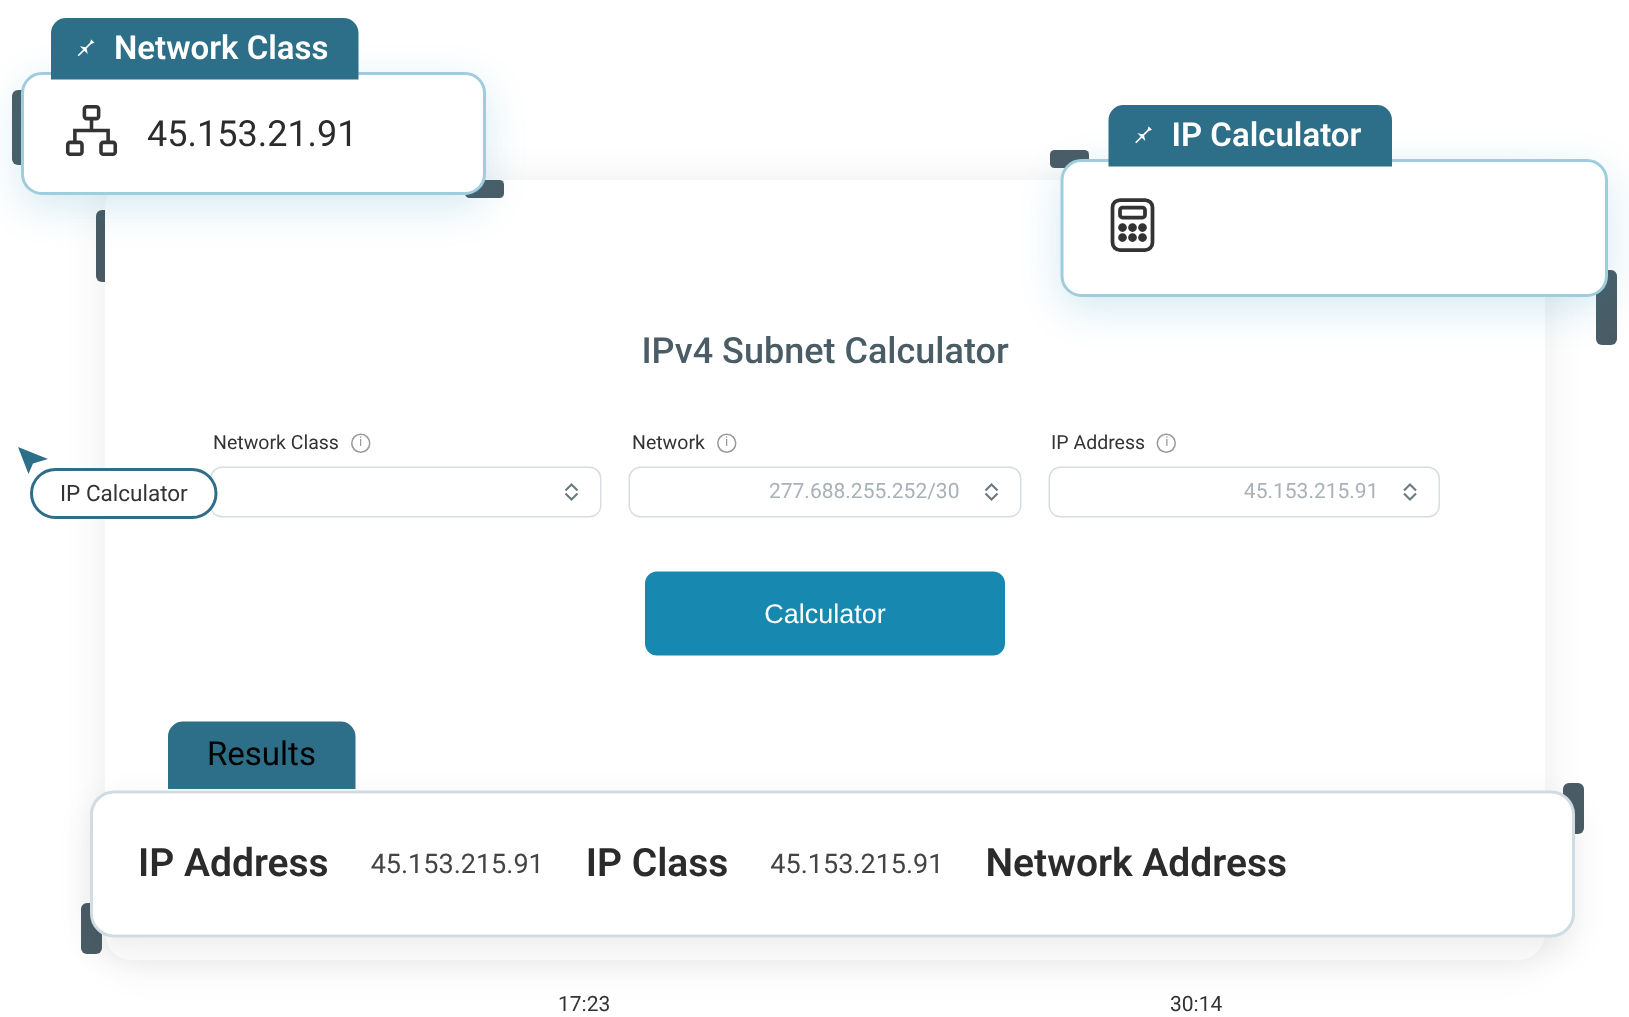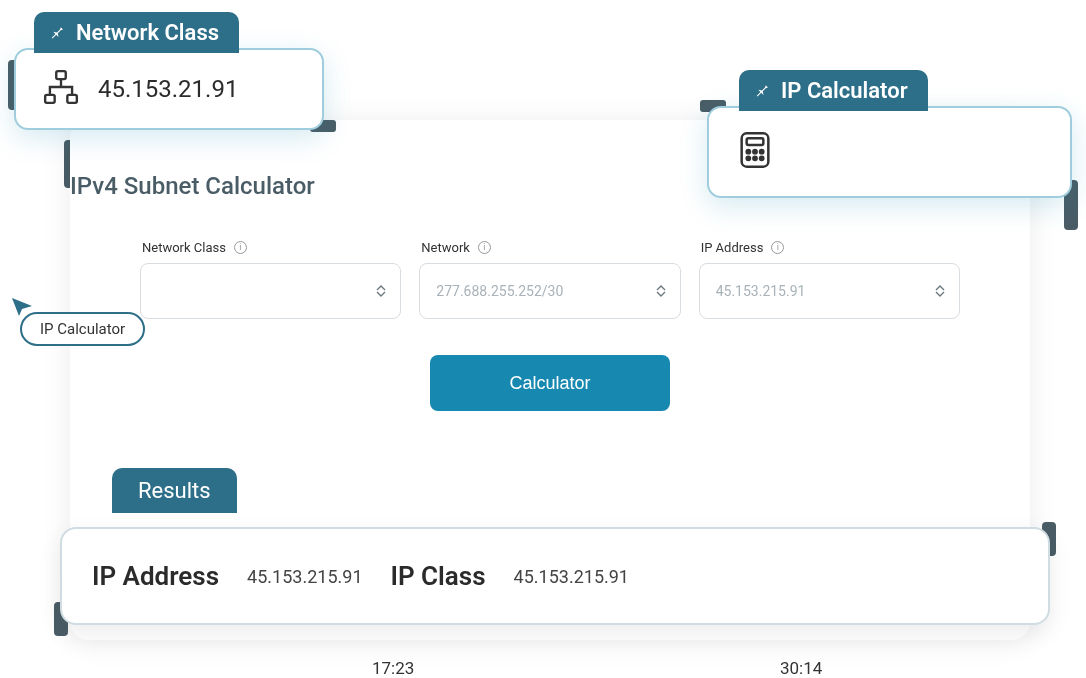--- a/index.html
+++ b/index.html
@@ -18,25 +18,25 @@
   left: 70px;
   top: 120px;
   width: 960px;
   height: 520px;
   background: #fff;
   border-radius: 18px;
   box-shadow: 0 2px 30px rgba(0,0,0,0.08);
 }
 
 .main-title {
-  text-align: left;
+  text-align: center;
   font-size: 24px;
   font-weight: 500;
   color: #4a5d66;
-  margin-top: 52px;
+  margin-top: 100px;
   margin-bottom: 40px;
 }
 
 .fields-row {
   display: flex;
   justify-content: center;
   gap: 18px;
   padding: 0 70px;
 }
 
@@ -63,31 +63,32 @@
   border-radius: 50%;
   display: inline-flex;
   align-items: center;
   justify-content: center;
   font-size: 9px;
   color: #999;
   line-height: 1;
 }
 
 .select-box {
-  height: 56px;
+  height: 34px;
   border: 1px solid #d8dde1;
   border-radius: 8px;
   background: #fff;
   display: flex;
   align-items: center;
   padding: 0 40px 0 16px;
   position: relative;
   font-size: 14px;
   color: #a9b2b8;
   cursor: pointer;
+  justify-content: flex-end;
 }
 
 .select-box .chevrons {
   position: absolute;
   right: 14px;
   top: 50%;
   transform: translateY(-50%);
   color: #6b7880;
   display: flex;
   flex-direction: column;
@@ -175,23 +176,23 @@
 .pill-pointer {
   position: absolute;
   left: 10px;
   top: 296px;
 }
 
 
 .results-tab {
   position: absolute;
   left: 112px;
-  top: 468px;
+  top: 481px;
   background: #2d6e88;
-  color: #ffffff;
+  color: #000000;
   padding: 10px 26px;
   border-radius: 10px 10px 0 0;
   font-size: 22px;
   font-weight: 400;
   z-index: 3;
 }
 .results-bar {
   position: absolute;
   left: 60px;
   top: 527px;
@@ -205,21 +206,21 @@
   align-items: center;
   padding: 0 30px;
   gap: 28px;
   z-index: 2;
 }
 .results-bar .lab { font-size: 26px; font-weight: 600; color: #2b2b2b; white-space: nowrap; }
 .results-bar .val { font-size: 18px; color: #444; white-space: nowrap; }
 
 .time-stamp {
   position: absolute;
-  font-size: 17px;
+  font-size: 14px;
   color: #333;
   bottom: 0;
 }
 .time-left { left: 372px; }
 .time-right { left: 780px; }
 
 
 .back-corner {
   position: absolute;
   background: #4a5d66;
@@ -355,16 +356,17 @@
 <div class="results-tab">Results</div>
 
 <div class="back-corner" style="left:54px; top:602px; width:14px; height:34px; border-radius:4px;"></div>
 <div class="back-corner" style="left:1042px; top:522px; width:14px; height:34px; border-radius:4px;"></div>
 
 <div class="results-bar">
   <span class="lab">IP Address</span>
   <span class="val">45.153.215.91</span>
   <span class="lab">IP Class</span>
   <span class="val">45.153.215.91</span>
+  <span class="lab">Network Address</span>
 </div>
 
 <span class="time-stamp time-left">17:23</span>
 <span class="time-stamp time-right">30:14</span>
 
 </body></html>

